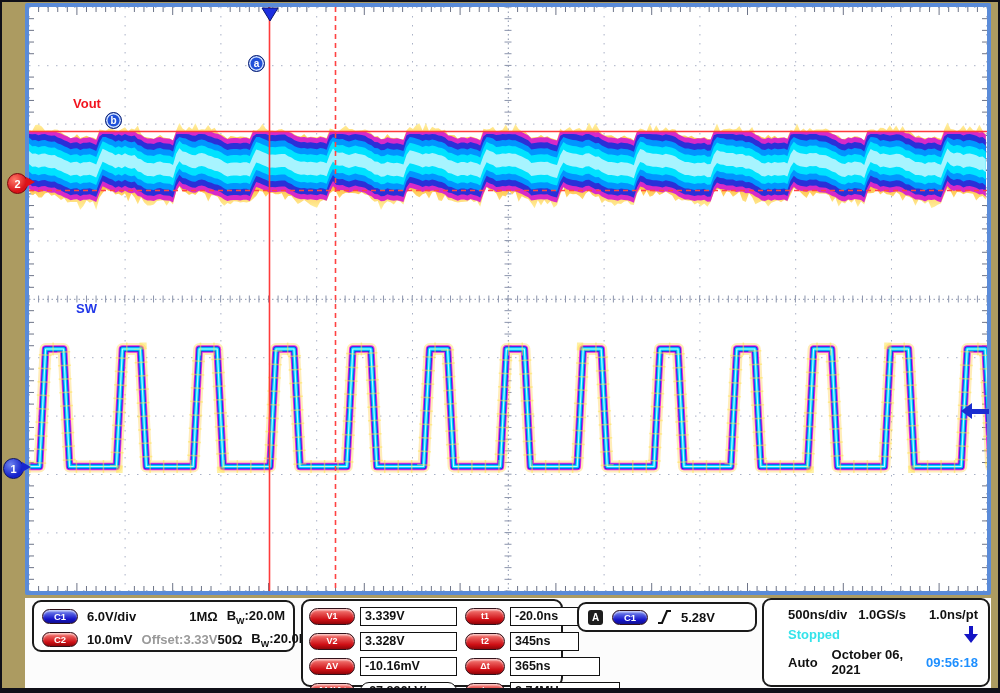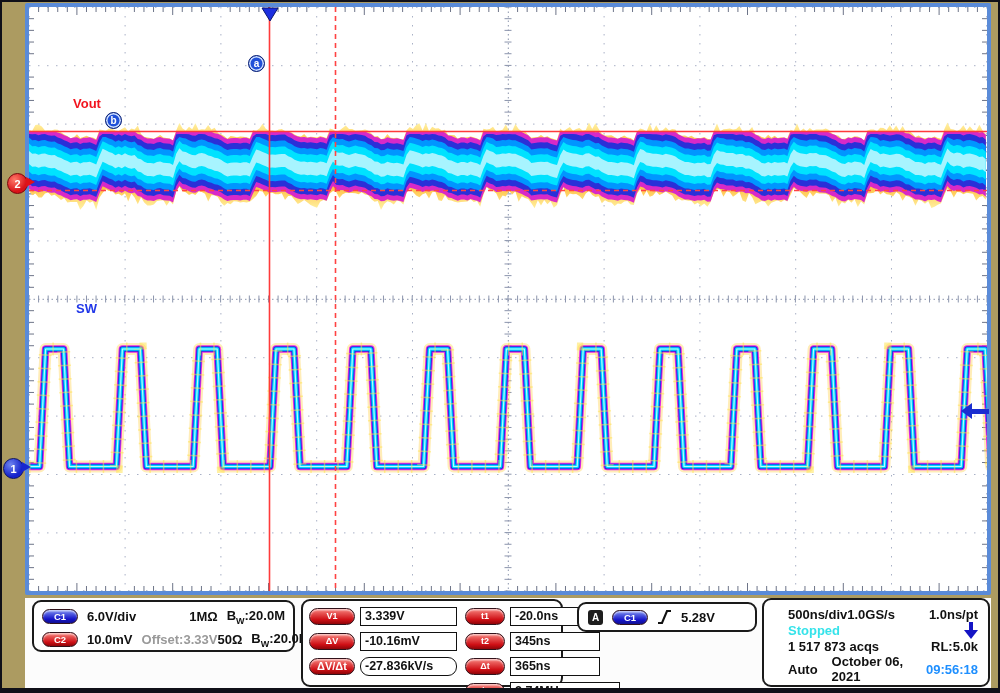--- a/index.html
+++ b/index.html
@@ -564,36 +564,40 @@
     </div>
 
     <div class="panel" id="cursor-panel" style="left:276px;top:1px;width:262px;height:88px;padding:5px 6px;">
       <div style="display:flex;">
         <div>
           <div class="mrow">
               <span class="mbadge">V1</span>
               <span class="mbox" style="width:97px;">3.339V</span>
             </div>
           <div class="mrow">
+              <span class="mbadge">V2</span>
+              <span class="mbox" style="width:97px;">3.328V</span>
+            </div>
+          <div class="mrow">
               <span class="mbadge">ΔV</span>
               <span class="mbox" style="width:97px;">-10.16mV</span>
             </div>
           <div class="mrow">
               <span class="mbadge" style="font-size:11px;">ΔV/Δt</span>
               <span class="mbox" style="width:97px;border-radius:9px;">-27.836kV/s</span>
             </div>
         </div>
         <div style="margin-left:8px;">
           <div class="mrow">
               <span class="mbadge" style="width:38px;">t1</span>
               <span class="mbox" style="width:90px;">-20.0ns</span>
             </div>
           <div class="mrow">
               <span class="mbadge" style="width:38px;text-align:right;">t2</span>
-              <span class="mbox" style="width:90px;text-align:right;">345ns</span>
+              <span class="mbox" style="width:69px;text-align:right;">345ns</span>
             </div>
           <div class="mrow">
               <span class="mbadge" style="width:38px;">Δt</span>
               <span class="mbox" style="width:90px;">365ns</span>
             </div>
           <div class="mrow">
               <span class="mbadge" style="width:38px;">1/Δt</span>
               <span class="mbox" style="width:110px;">2.74MHz</span>
             </div>
         </div>
@@ -605,38 +609,33 @@
       <span class="pill blue">C1</span>
       <svg width="15" height="18" viewBox="0 0 15 18">
           <path d="M1 15 H5 L10 3 H14" fill="none" stroke="#111" stroke-width="2.1"></path>
         </svg>
       <span class="b13">5.28V</span>
     </div>
 
     <div class="panel" id="horiz-panel" style="left:737px;top:0px;width:228px;height:89px;">
       <div class="hrow">
         <span class="b13">500ns/div</span>
-        <span class="b13" style="">1.0GS/s</span>
+        <span class="b13" style="margin-left:11px;">1.0GS/s</span>
         <span class="spacer"></span>
         <span class="b13">1.0ns/pt</span>
       </div>
       <div class="hrow">
         <span class="b13 cyan">Stopped</span>
         <span class="spacer"></span>
         <div id="arrow-down-icon">
             <div class="stem"></div>
             <div class="head"></div>
           </div>
       </div>
       <div class="hrow">
-        <span class="b13">1 517 873 acqs</span>
-        <span class="spacer"></span>
-        <span class="b13">RL:5.0k</span>
-      </div>
-      <div class="hrow">
         <span class="b13">Auto</span>
         <span class="b13" style="margin-left:14px;">October 06, 2021</span>
         <span class="spacer"></span>
         <span class="b13 timeblue">09:56:18</span>
       </div>
     </div>
   </div>
 
   <div id="outer-frame"></div>
 </div>

